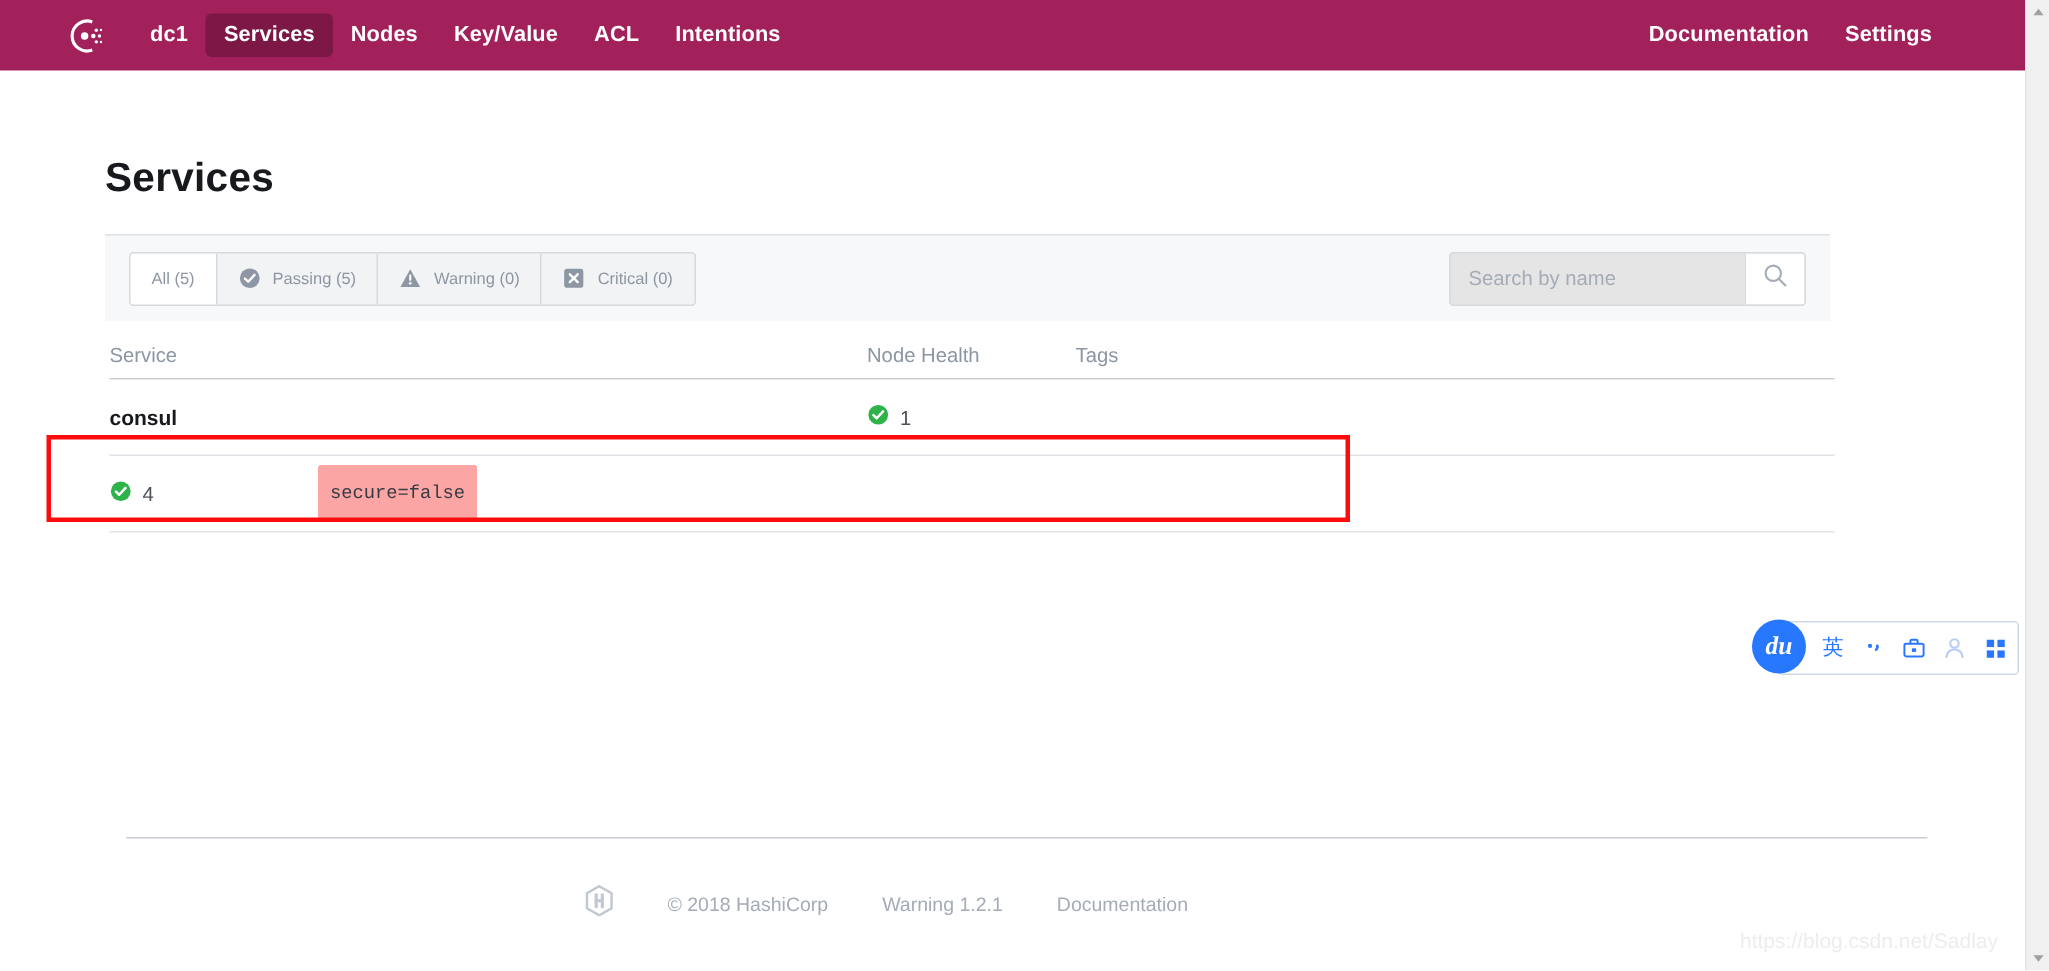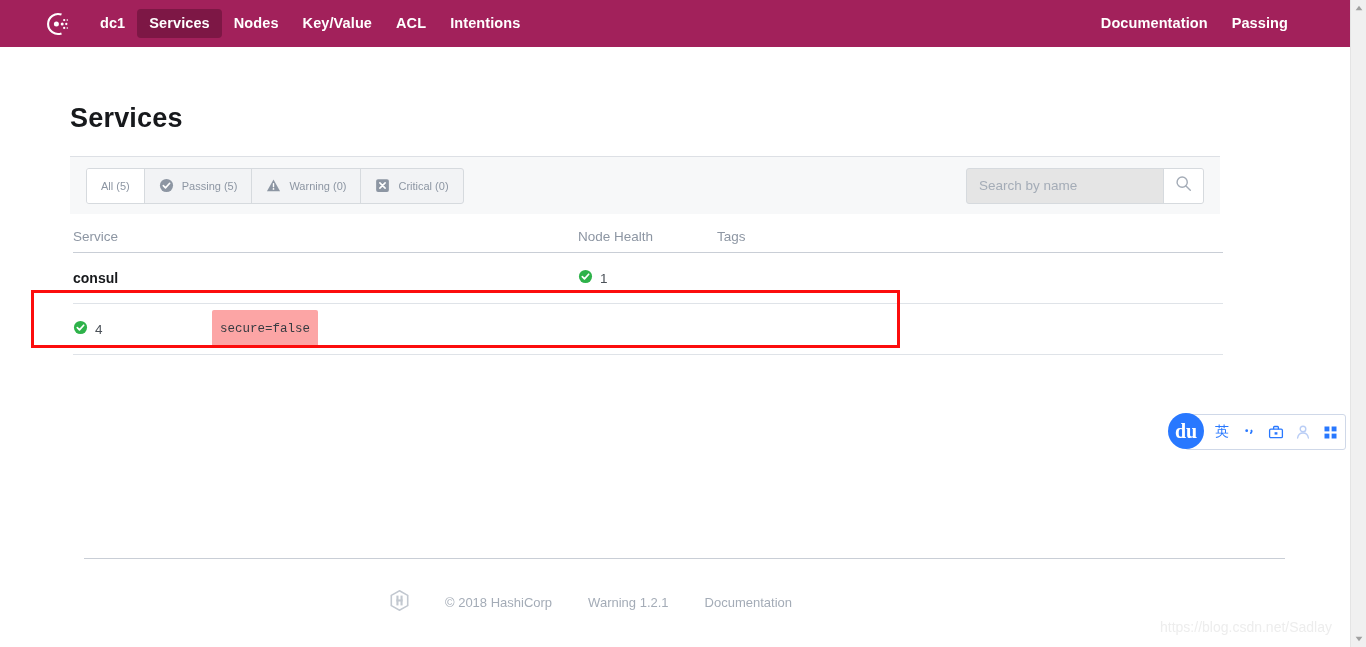--- a/index.html
+++ b/index.html
@@ -242,21 +242,22 @@
   }
   .ime-logo {
     position: absolute;
     left: -18px;
     top: -2px;
     width: 36px;
     height: 36px;
     border-radius: 50%;
     background: #2878ff;
     color: #ffffff;
-    font-size: 20px;
+    font-size: 17px;
+    font-style: italic;
     font-weight: bold;
     display: flex;
     align-items: center;
     justify-content: center;
     font-family: "Liberation Serif", serif;
   }
   .ime-item {
     font-size: 14px;
     color: #2878ff;
     display: inline-flex;
@@ -335,21 +336,21 @@
       <div class="nav-item">Nodes</div>
       <div class="nav-item">Key/Value</div>
       <div class="nav-item">ACL</div>
       <div class="nav-item">Intentions</div>
     </div>
 
     <div class="nav-spacer"></div>
 
     <div class="nav-right">
       <div class="nav-item">Documentation</div>
-      <div class="nav-item">Passing</div>
+      <div class="nav-item">Settings</div>
     </div>
   </div>
 
   <div id="content">
 
     <h1 class="page-title">Services</h1>
 
     <div class="filter-bar">
 
       <div class="btn-group">

